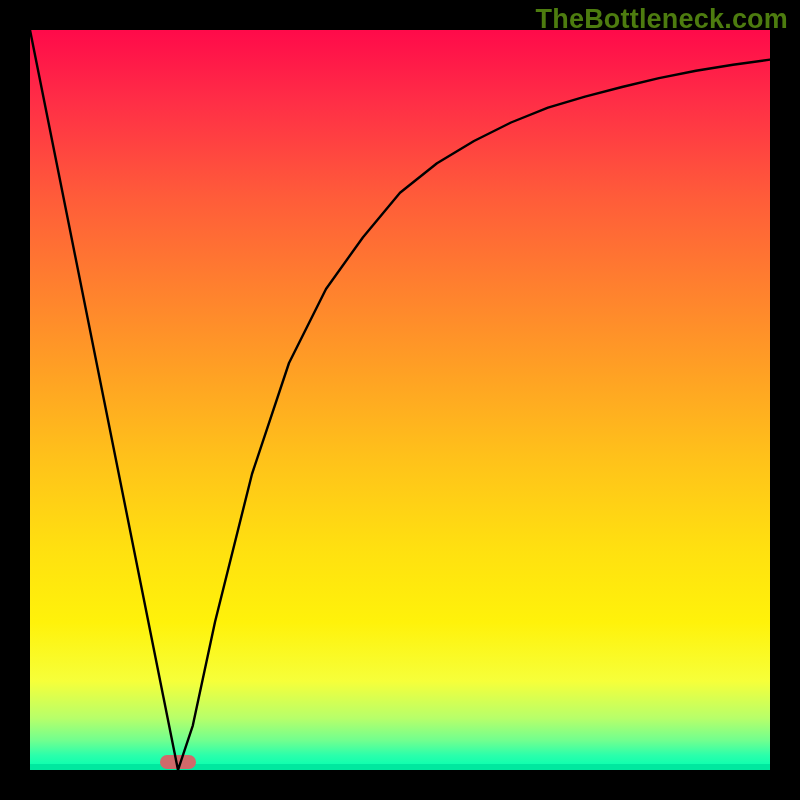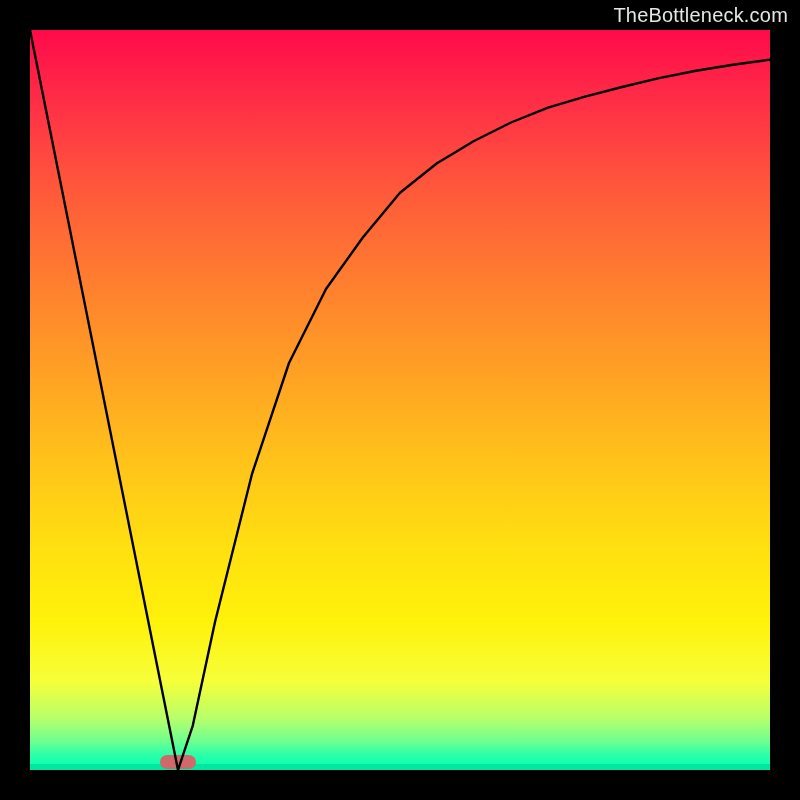--- a/index.html
+++ b/index.html
@@ -14,23 +14,23 @@
   .frame {
     position: relative;
     width: 800px;
     height: 800px;
     background: #000;
   }
   .watermark {
     position: absolute;
     top: 4px;
     right: 12px;
-    color: #e5e5e5;
-    font-size: 20px;
-    font-weight: 400;
+    color: #4d7c0f;
+    font-size: 27px;
+    font-weight: 700;
     letter-spacing: 0.2px;
     user-select: none;
   }
 
   .plot {
     position: absolute;
     left: 30px;
     top: 30px;
     width: 740px;
     height: 740px;

